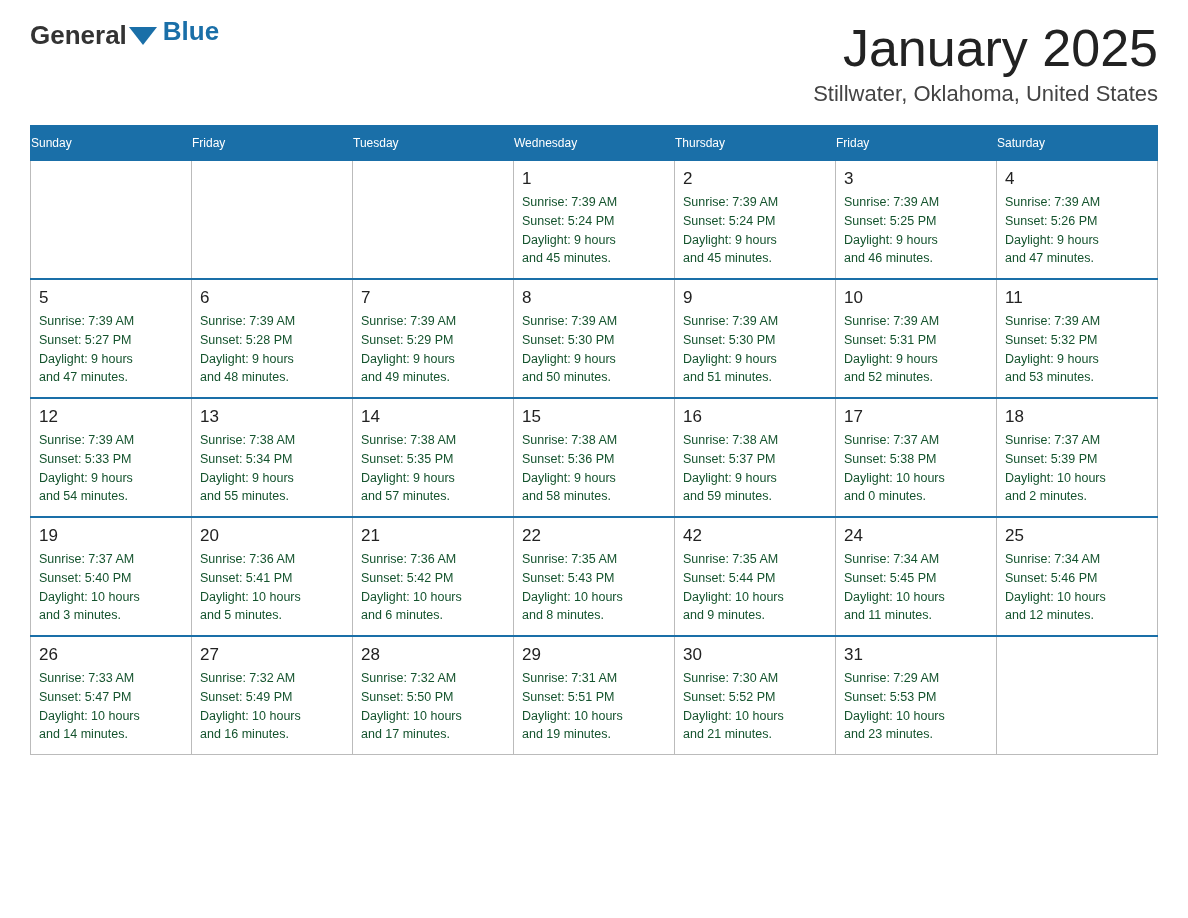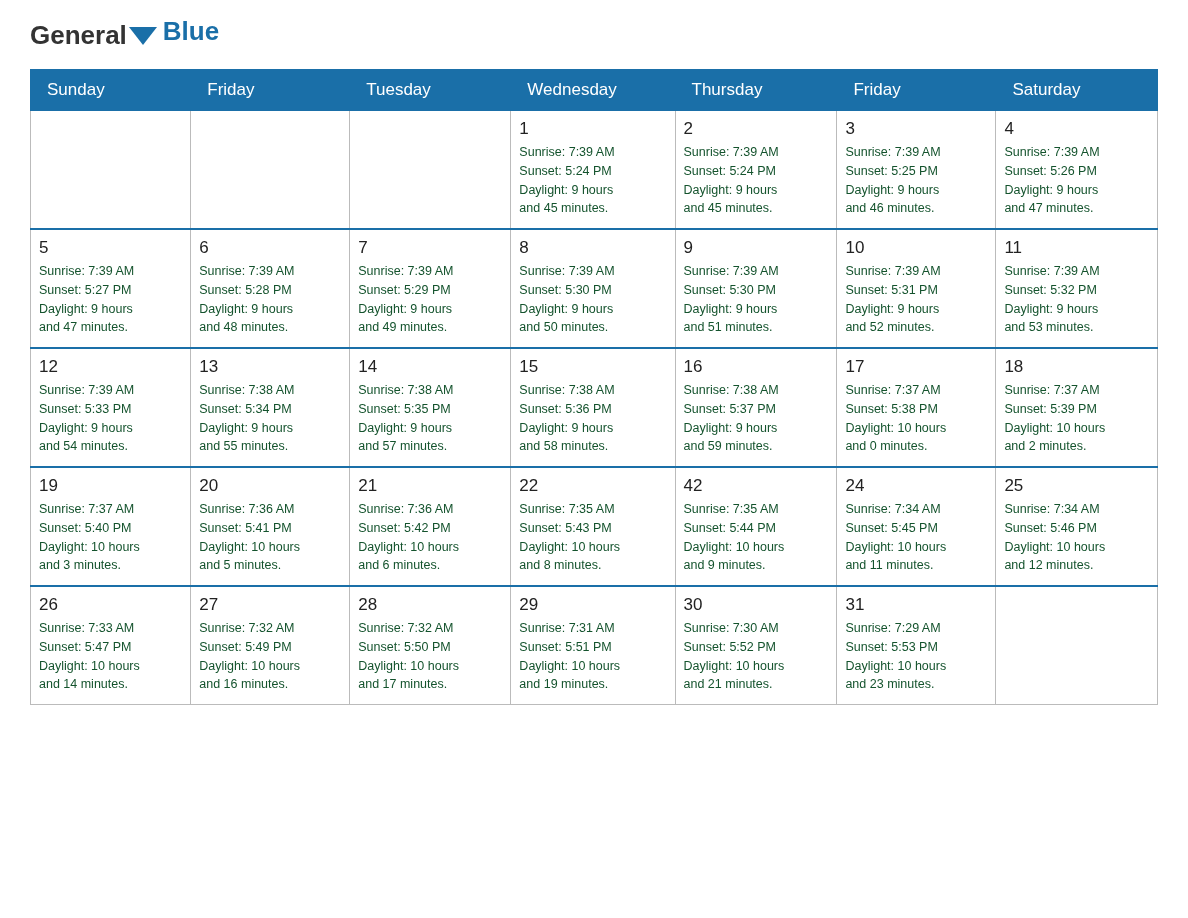--- a/index.html
+++ b/index.html
@@ -58,23 +58,23 @@
       margin-top: 4px;
     }
     .calendar {
       width: 100%;
       border-collapse: collapse;
       border: 1px solid #aaa;
     }
     .calendar th {
       background-color: #1a6fa8;
       color: #fff;
-      font-size: 17px;
+      font-size: 12px;
       font-weight: normal;
-      padding: 10px 16px;
+      padding: 10px 0;
       text-align: left;
       border: 1px solid #1a6fa8;
     }
     .calendar td {
       vertical-align: top;
       padding: 8px 8px 10px 8px;
       border: 1px solid #bbb;
       width: 170px;
       min-height: 110px;
     }
@@ -103,20 +103,24 @@
 <div class="header">
   <div class="logo">
     <div class="logo-text">
       <span class="logo-general">General</span>
       <span class="logo-triangle"></span>
     </div>
     <div style="margin-top:-4px; margin-left: 4px;">
       <span class="logo-blue">Blue</span>
     </div>
   </div>
+  <div class="title-section">
+    <div class="month-title">January 2025</div>
+    <div class="location-title">Stillwater, Oklahoma, United States</div>
+  </div>
 </div>
 
 <table class="calendar">
   <thead>
     <tr>
     <th>Sunday</th>
         <th>Friday</th>
         <th>Tuesday</th>
         <th>Wednesday</th>
         <th>Thursday</th>

